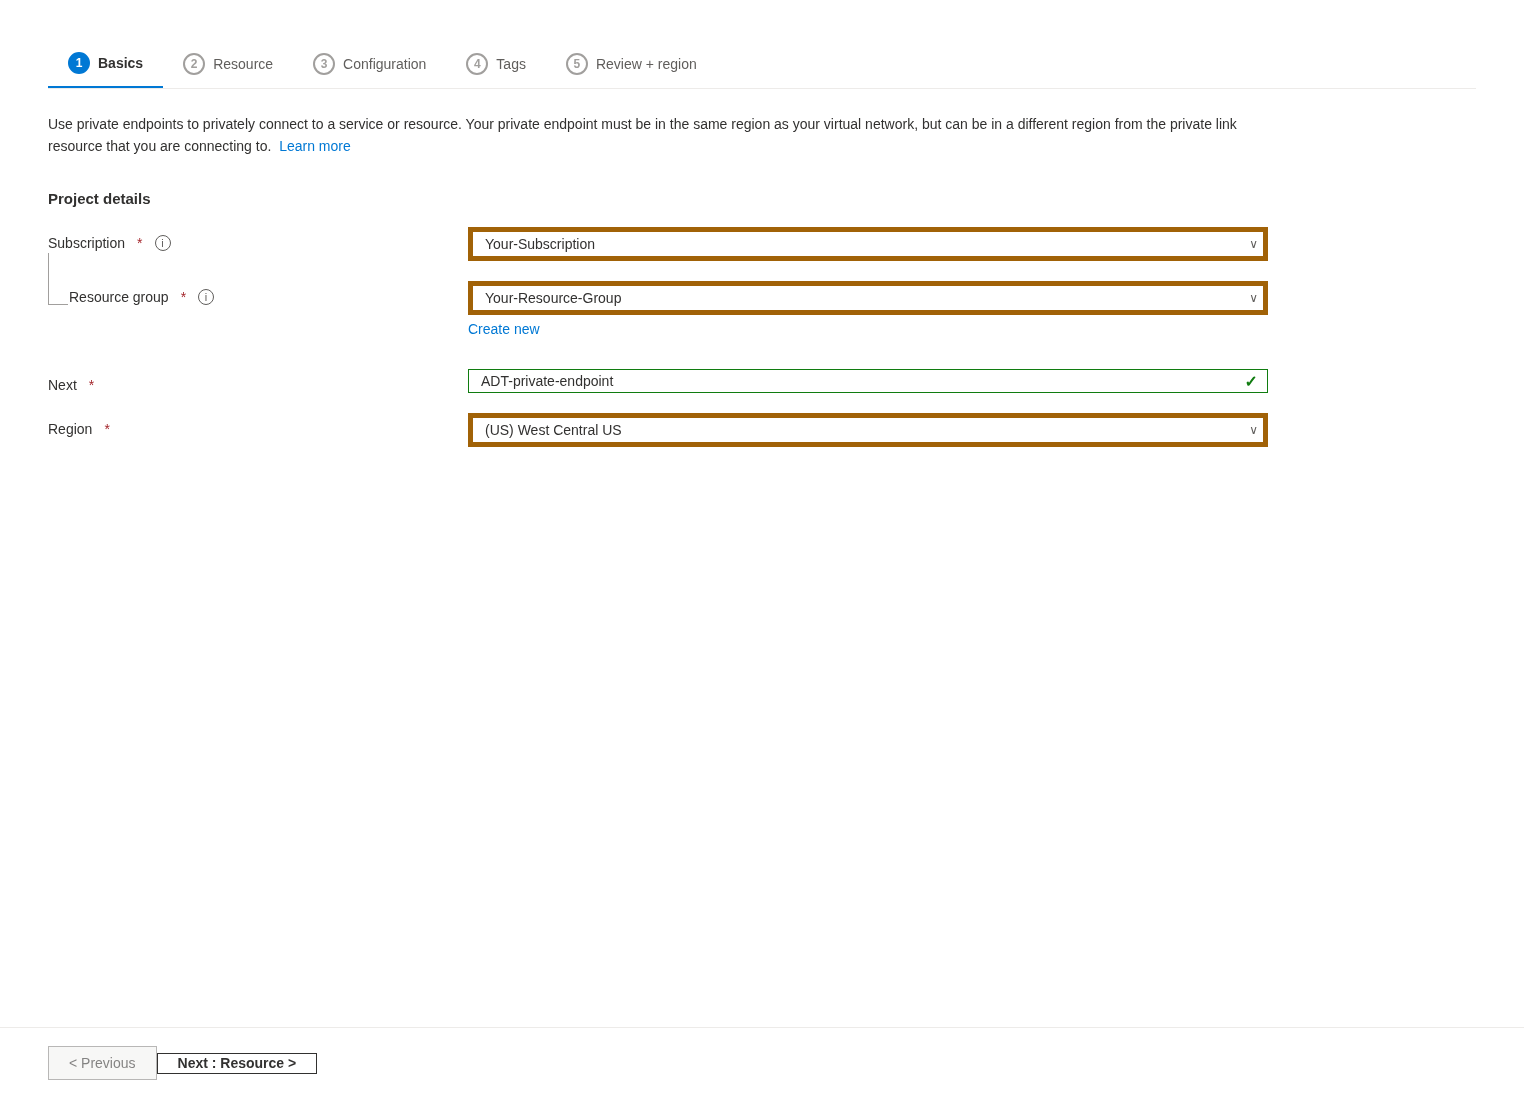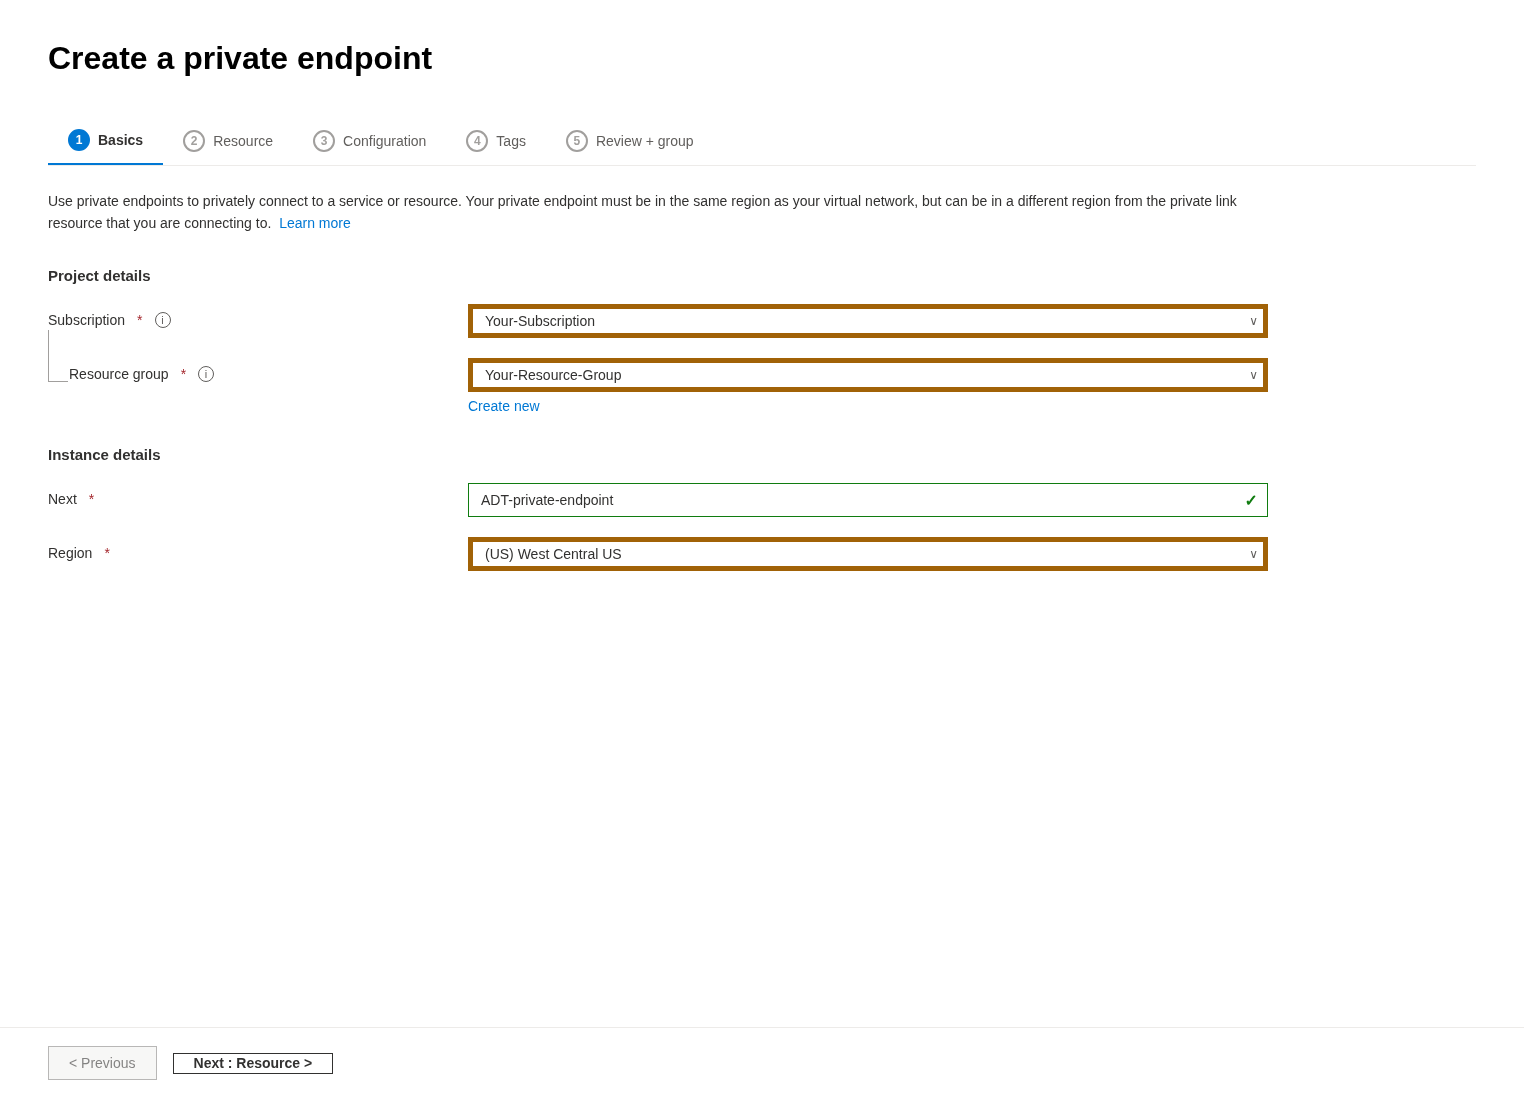--- a/index.html
+++ b/index.html
@@ -154,21 +154,21 @@
       color: #605e5c;
       font-size: 12px;
     }
     
     .text-input-wrapper {
       position: relative;
       width: 100%;
     }
     .text-input {
       width: 100%;
-      height: 34px;
+      height: 24px;
       border: 1px solid #107c10;
       background: #fff;
       padding: 0 36px 0 12px;
       font-size: 14px;
       color: #323130;
       outline: none;
     }
     .check-icon {
       position: absolute;
       right: 10px;
@@ -191,21 +191,20 @@
     .footer {
       position: fixed;
       bottom: 0;
       left: 0;
       right: 0;
       background: #fff;
       border-top: 1px solid #edebe9;
       padding: 18px 48px;
       display: flex;
       align-items: center;
-      gap: 16px;
     }
     .btn-previous {
       height: 34px;
       padding: 0 20px;
       background: #f3f2f1;
       border: 1px solid #8a8886;
       color: #323130;
       font-size: 14px;
       cursor: pointer;
       white-space: nowrap;
@@ -224,42 +223,41 @@
       font-weight: 600;
       cursor: pointer;
       white-space: nowrap;
     }
   </style>
 </head>
 <body>
 
 <div class="page-container">
 
-  <h1 class="page-title">Create a private endpoint</h1>
 
   <div class="tabs">
     <div class="tab-item active">
       <span class="tab-number">1</span>
       <span>Basics</span>
     </div>
     <div class="tab-item">
       <span class="tab-number">2</span>
       <span>Resource</span>
     </div>
     <div class="tab-item">
       <span class="tab-number">3</span>
       <span>Configuration</span>
     </div>
     <div class="tab-item">
       <span class="tab-number">4</span>
       <span>Tags</span>
     </div>
     <div class="tab-item">
       <span class="tab-number">5</span>
-      <span>Review + group</span>
+      <span>Review + region</span>
     </div>
   </div>
 
   <p class="description">
     <span>Use private endpoints to privately connect to a service or resource. Your private endpoint must be in the same region as your virtual network, but can be in a different region from the private link resource that you are connecting to.</span>
     &nbsp;<a href="#">Learn more</a>
   </p>
 
   <div class="form-section">
     <div class="section-title">Project details</div>
@@ -293,21 +291,20 @@
             <option>Your-Resource-Group</option>
           </select>
           <span class="chevron-icon">∨</span>
         </div>
         <a href="#" class="create-new-link">Create new</a>
       </div>
     </div>
   </div>
 
   <div class="form-section">
-    <div class="section-title">Instance details</div>
 
     <div class="form-row">
       <div class="form-label-col">
         <span class="form-label">Next</span>
         <span class="required-star">*</span>
       </div>
       <div class="form-control-col">
         <div class="text-input-wrapper">
           <input type="text" class="text-input" value="ADT-private-endpoint" style="">
           <span class="check-icon">✓</span>

